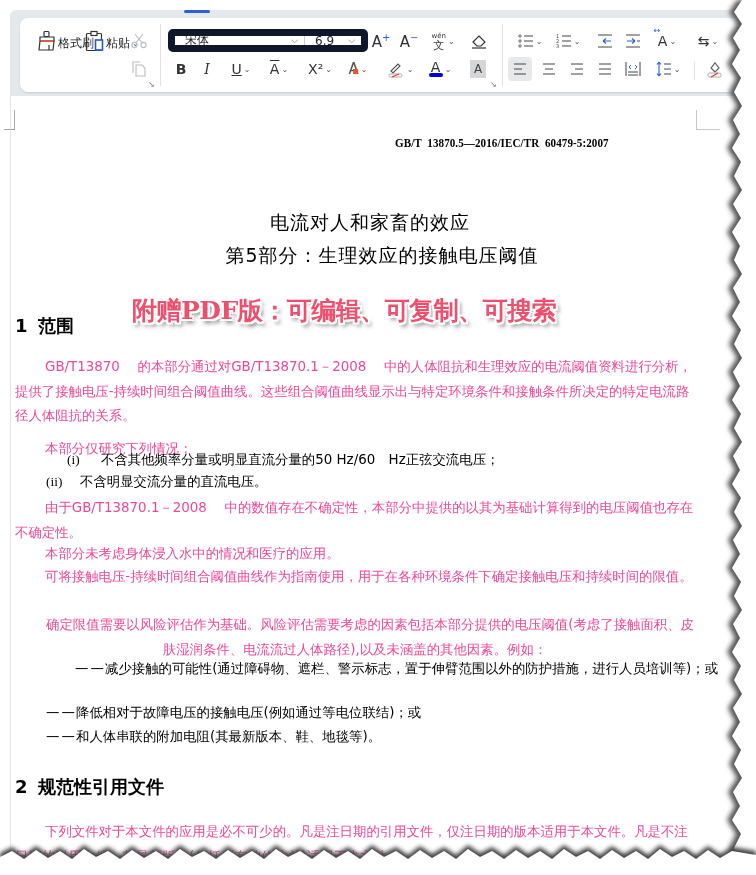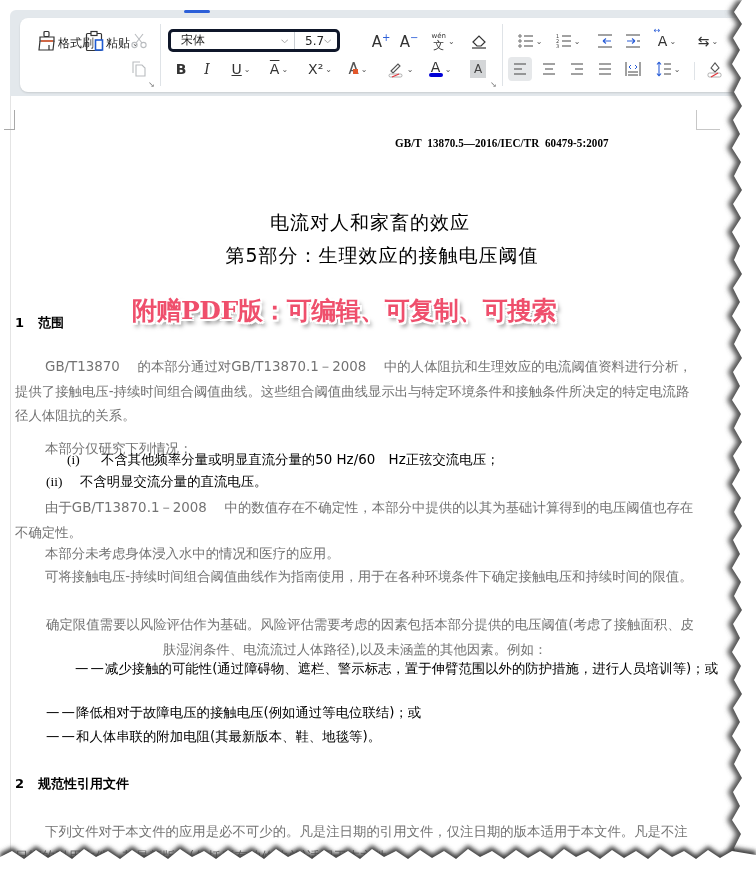--- a/index.html
+++ b/index.html
@@ -15,43 +15,43 @@
   .vsep { position: absolute; top: 6px; width: 1px; height: 62px; background: #dfe3e7; }
 
   .big-btn { position: absolute; display: flex; align-items: center; cursor: pointer; }
   .big-btn .lbl { font-size: 12px; color: #222; margin-top: 5px; white-space: nowrap; font-family: "DejaVu Sans", sans-serif; }
   .caret { display: inline-block; font-size: 8px; color: #555; margin-left: 2px; vertical-align: middle; }
 
   .icon-btn { position: absolute; display: flex; align-items: center; justify-content: center; height: 22px; cursor: pointer; color: #333; font-size: 14px; }
   .icon-btn.active { background: #e6e8ea; border-radius: 4px; }
   .launcher { position: absolute; font-size: 8px; color: #777; }
 
-  .font-combo { position: absolute; left: 148px; top: 11px; width: 172px; height: 23px; border: 3px solid #0f172a; border-radius: 5px; display: flex; text-align: center; }
+  .font-combo { position: absolute; left: 148px; top: 11px; width: 200px; height: 23px; border: 7px solid #0f172a; border-radius: 5px; display: flex; text-align: center; }
   .font-name { width: 130px; border-right: 1px solid #c9ced3; display: flex; align-items: center; justify-content: space-between; padding: 0 6px 0 10px; font-size: 12px; color: #222; }
   .font-size { flex: 1; display: flex; align-items: center; justify-content: space-between; padding: 0 6px 0 10px; font-size: 12px; color: #222; }
   .dd { font-size: 9px; color: #777; }
 
   
   .page { position: absolute; left: 10px; top: 96px; width: 720px; height: 779px; background: #fff; border-left: 1px solid #e4e4e4; }
   .corner-tl { position: absolute; left: 14px; top: 110px; width: 1px; height: 20px; background: #a9a9a9; }
   .corner-tl2 { position: absolute; left: 4px; top: 129px; width: 11px; height: 1px; background: #a9a9a9; }
   .corner-tr { position: absolute; left: 696px; top: 110px; width: 1px; height: 20px; background: #c7c7c7; }
   .corner-tr2 { position: absolute; left: 696px; top: 129px; width: 24px; height: 1px; background: #c7c7c7; }
 
   .doc-id { position: absolute; left: 395px; top: 135px; font-family: "Liberation Serif", "DejaVu Serif", serif; font-size: 13.5px; font-weight: bold; letter-spacing: 0.1px; white-space: pre; transform: scaleX(0.82); transform-origin: left center; }
   .title1 { position: absolute; left: 0; width: 740px; top: 210px; text-align: center; font-size: 19px; font-family: "DejaVu Sans", sans-serif; letter-spacing: 1px; }
   .title2 { position: absolute; left: 0; width: 740px; top: 243px; text-align: center; font-size: 19px; font-family: "DejaVu Sans", sans-serif; letter-spacing: 1px; padding-left: 24px; }
 
   .watermark { position: absolute; left: 132px; top: 294px; font-family: "DejaVu Serif", "Liberation Serif", serif; font-weight: bold; font-size: 25px; color: #ef4f6c; letter-spacing: -0.5px; white-space: nowrap;
     text-shadow: -2px -2px 0 #fff, 2px -2px 0 #fff, -2px 2px 0 #fff, 2px 2px 0 #fff, 0 -2px 0 #fff, 0 2px 0 #fff, -2px 0 0 #fff, 2px 0 0 #fff, 3px 4px 4px rgba(0,0,0,0.55); }
 
-  .h1 { position: absolute; left: 15px; font-size: 13px; font-weight: bold; font-family: "DejaVu Sans", sans-serif; }
+  .h1 { position: absolute; left: 15px; font-size: 18px; font-weight: bold; font-family: "DejaVu Sans", sans-serif; }
   .h1 .num { display: inline-block; width: 23px; }
 
-  .para { position: absolute; left: 15px; width: 680px; font-size: 13.4px; line-height: 24.5px; color: #737373; font-family: "DejaVu Sans", sans-serif; }
+  .para { position: absolute; left: 15px; width: 680px; font-size: 13.4px; line-height: 24.5px; color: #ec4899; font-family: "DejaVu Sans", sans-serif; }
   .indent { text-indent: 30px; }
   .list-item { position: absolute; left: 46px; font-size: 13.4px; line-height: 24px; font-family: "DejaVu Sans", sans-serif; white-space: nowrap; }
   .list-item .mark { display: inline-block; width: 34px; font-family: "Liberation Serif", serif; }
   .dash-item { position: absolute; left: 46px; width: 650px; font-size: 13.4px; line-height: 24.5px; font-family: "DejaVu Sans", sans-serif; padding-left: 30px; text-indent: -30px; }
   .dash-item .dash { display: inline-block; width: 30px; text-indent: 0; letter-spacing: 2px; }
 
   
   .torn-right { position: absolute; right: 0; top: 0; width: 40px; height: 875px; }
   .torn-bottom { position: absolute; left: 0; bottom: 0; width: 756px; height: 40px; }
 </style>
@@ -100,21 +100,21 @@
   </div>
   <div class="vsep" style="left:140px;"></div>
 
   <div class="grp" style="left:0;width:480px;">
     <div class="font-combo">
       <div class="font-name">
         <span>宋体</span>
         <span class="dd">⌵</span>
       </div>
       <div class="font-size">
-        <span>5.7</span>
+        <span>6.9</span>
         <span class="dd">⌵</span>
       </div>
     </div>
 
     <div class="icon-btn" style="left:350px;top:12px;width:22px;font-size:15px;">
       <span>A<sup style="color:#2c5fd8;font-size:10px;">+</sup></span>
     </div>
     <div class="icon-btn" style="left:378px;top:12px;width:22px;font-size:15px;">
       <span>A<sup style="color:#2c5fd8;font-size:10px;">−</sup></span>
     </div>

